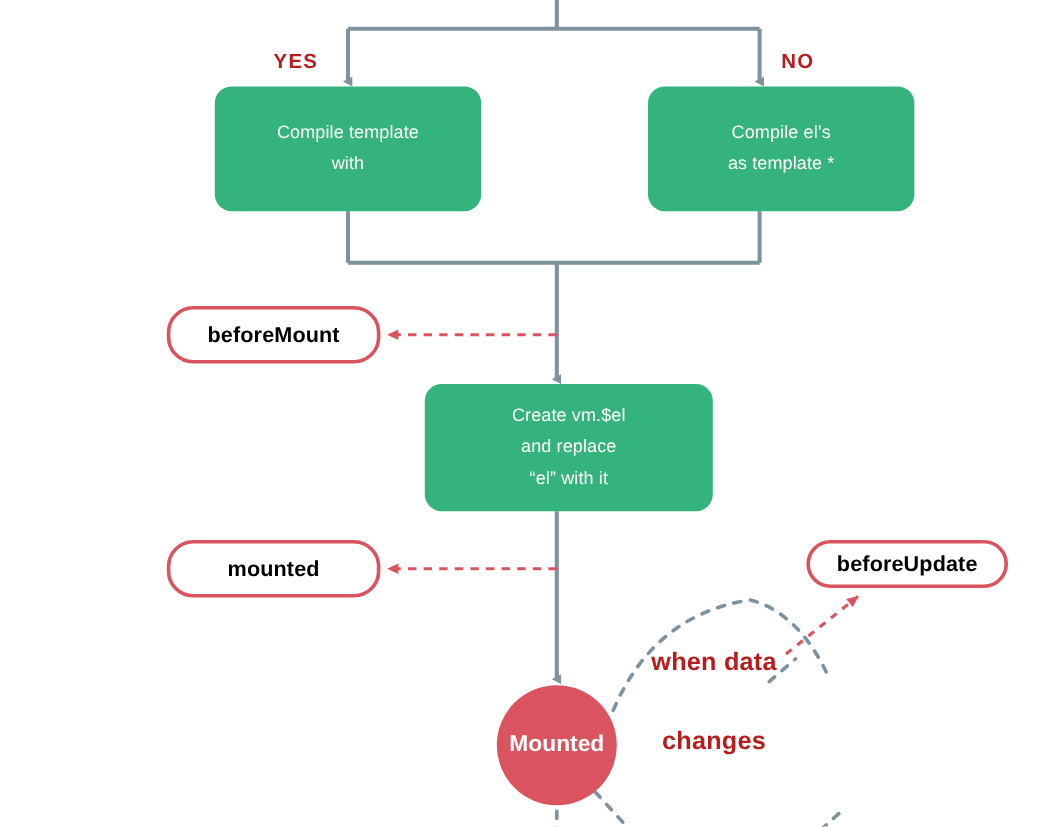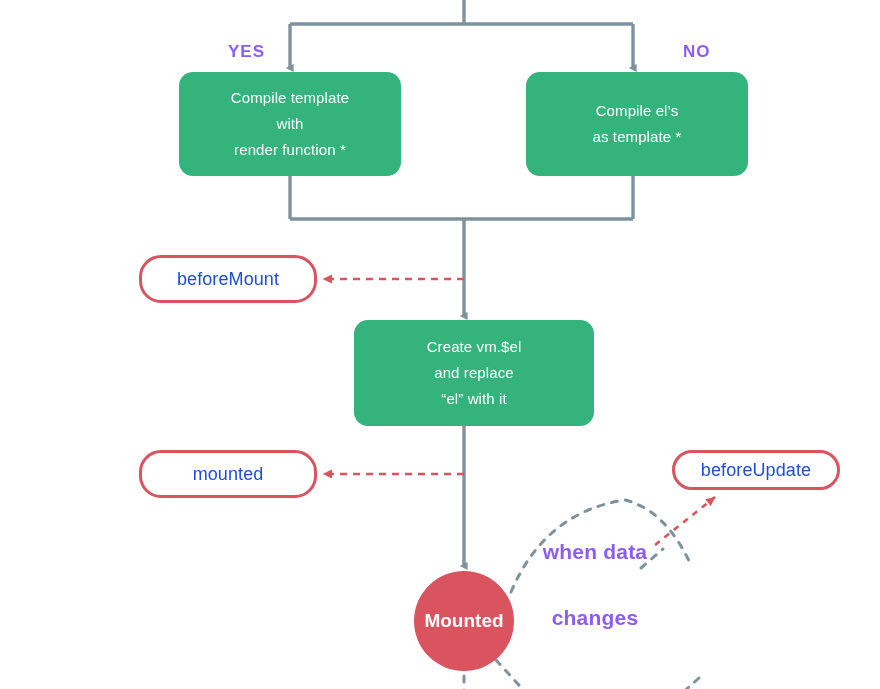--- a/index.html
+++ b/index.html
@@ -38,35 +38,35 @@
     color: #ffffff;
     font-size: 15px;
     line-height: 26px;
     font-weight: 400;
     letter-spacing: 0.1px;
   }
   .hook-pill {
     background: #ffffff;
     border: 3px solid #d9545f;
     border-radius: 22px;
-    color: #1d4ed8;
+    color: #000000;
     font-size: 18px;
-    font-weight: 400;
+    font-weight: 700;
     letter-spacing: 0.1px;
   }
   .state-circle {
     background: #d9545f;
     border-radius: 50%;
     color: #ffffff;
     font-size: 19px;
     font-weight: 700;
   }
   .edge-label {
     position: absolute;
-    color: #8b5cf6;
+    color: #b91c1c;
     font-weight: 700;
     white-space: pre;
     text-align: center;
     line-height: 22px;
   }
   .branch-label {
     font-size: 17px;
     letter-spacing: 1px;
   }
   .flow-label {
@@ -116,31 +116,30 @@
     <path d="M655,545 L715,497" stroke="#d9545f" stroke-width="2.6" fill="none" stroke-dasharray="6 6" marker-end="url(#arrow-red)"></path>
 
     <path d="M641,568 L663,549" stroke="#7e929e" stroke-width="3" fill="none" stroke-dasharray="6 8" stroke-linecap="round"></path>
 
     <path d="M464,676 L464,695" stroke="#7e929e" stroke-width="3" fill="none" stroke-dasharray="6 8" stroke-linecap="round"></path>
     <path d="M496,660 L528,695" stroke="#7e929e" stroke-width="3" fill="none" stroke-dasharray="6 8" stroke-linecap="round"></path>
     <path d="M699,678 L680,695" stroke="#7e929e" stroke-width="3" fill="none" stroke-dasharray="6 8" stroke-linecap="round"></path>
   </svg>
 
   <div class="edge-label branch-label" style="left:228px; top:41px;">YES</div>
-  <div class="edge-label branch-label" style="left:683px; top:41px;">NO</div>
+  <div class="edge-label branch-label" style="left:651px; top:41px;">NO</div>
 
   <div class="node process-box" style="left:179px; top:72px; width:222px; height:104px;">
     <div>
       <div>Compile template</div>
       <div>with</div>
-      <div>render function *</div>
     </div>
   </div>
 
-  <div class="node process-box" style="left:526px; top:72px; width:222px; height:104px;">
+  <div class="node process-box" style="left:540px; top:72px; width:222px; height:104px;">
     <div>
       <div>Compile el’s</div>
       <div>as template *</div>
     </div>
   </div>
 
   <div class="node hook-pill" style="left:139px; top:255px; width:178px; height:48px;">
     <span>beforeMount</span>
   </div>
 

